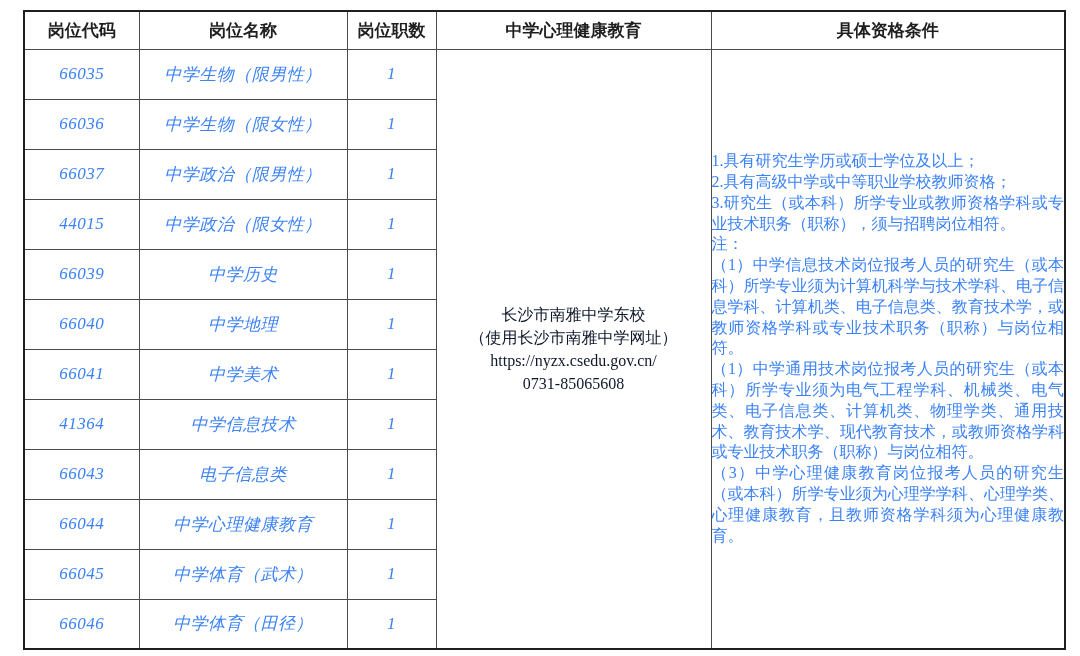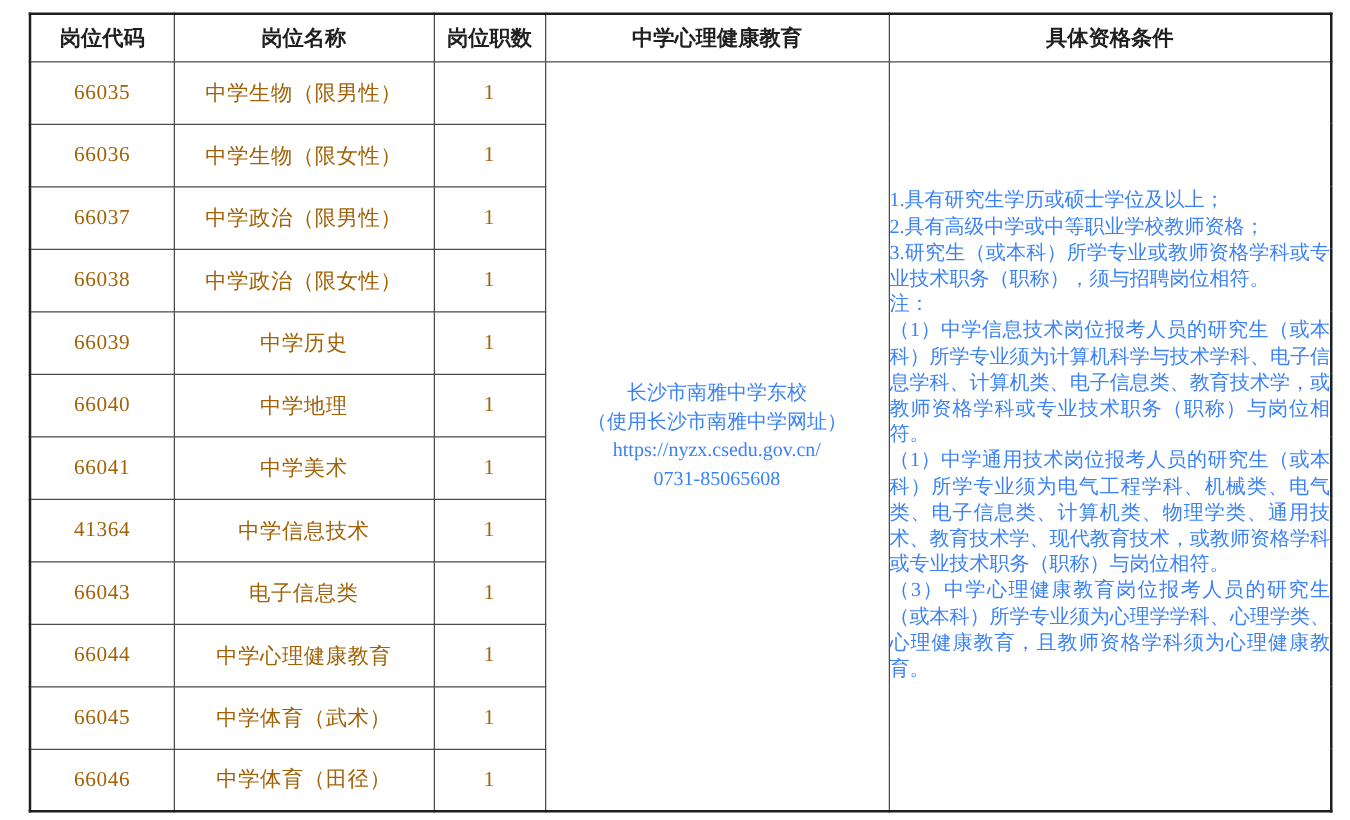--- a/index.html
+++ b/index.html
@@ -44,29 +44,30 @@
     text-align: center;
     vertical-align: middle;
     border-bottom: 2px solid #1f1f1f;
   }
   td.code-cell,
   td.name-cell,
   td.count-cell {
     text-align: center;
     vertical-align: middle;
     font-size: 17px;
-    color: #a16207;
+    color: #3b82f6;
     letter-spacing: 0.5px;
+    font-style: italic;
   }
   td.contact-cell {
     text-align: center;
     vertical-align: middle;
     font-size: 16px;
     line-height: 23px;
-    color: #3b82f6;
+    color: #0f172a;
   }
   td.qual-cell {
     text-align: left;
     vertical-align: middle;
     font-size: 16px;
     line-height: 20.8px;
     color: #3b82f6;
     padding: 0 7px 0 6px;
   }
   .qual-item {
@@ -122,21 +123,21 @@
         <td class="count-cell">1</td>
       </tr>
 
       <tr class="data-row">
         <td class="code-cell">66037</td>
         <td class="name-cell">中学政治（限男性）</td>
         <td class="count-cell">1</td>
       </tr>
 
       <tr class="data-row">
-        <td class="code-cell">66038</td>
+        <td class="code-cell">44015</td>
         <td class="name-cell">中学政治（限女性）</td>
         <td class="count-cell">1</td>
       </tr>
 
       <tr class="data-row">
         <td class="code-cell">66039</td>
         <td class="name-cell">中学历史</td>
         <td class="count-cell">1</td>
       </tr>
 

